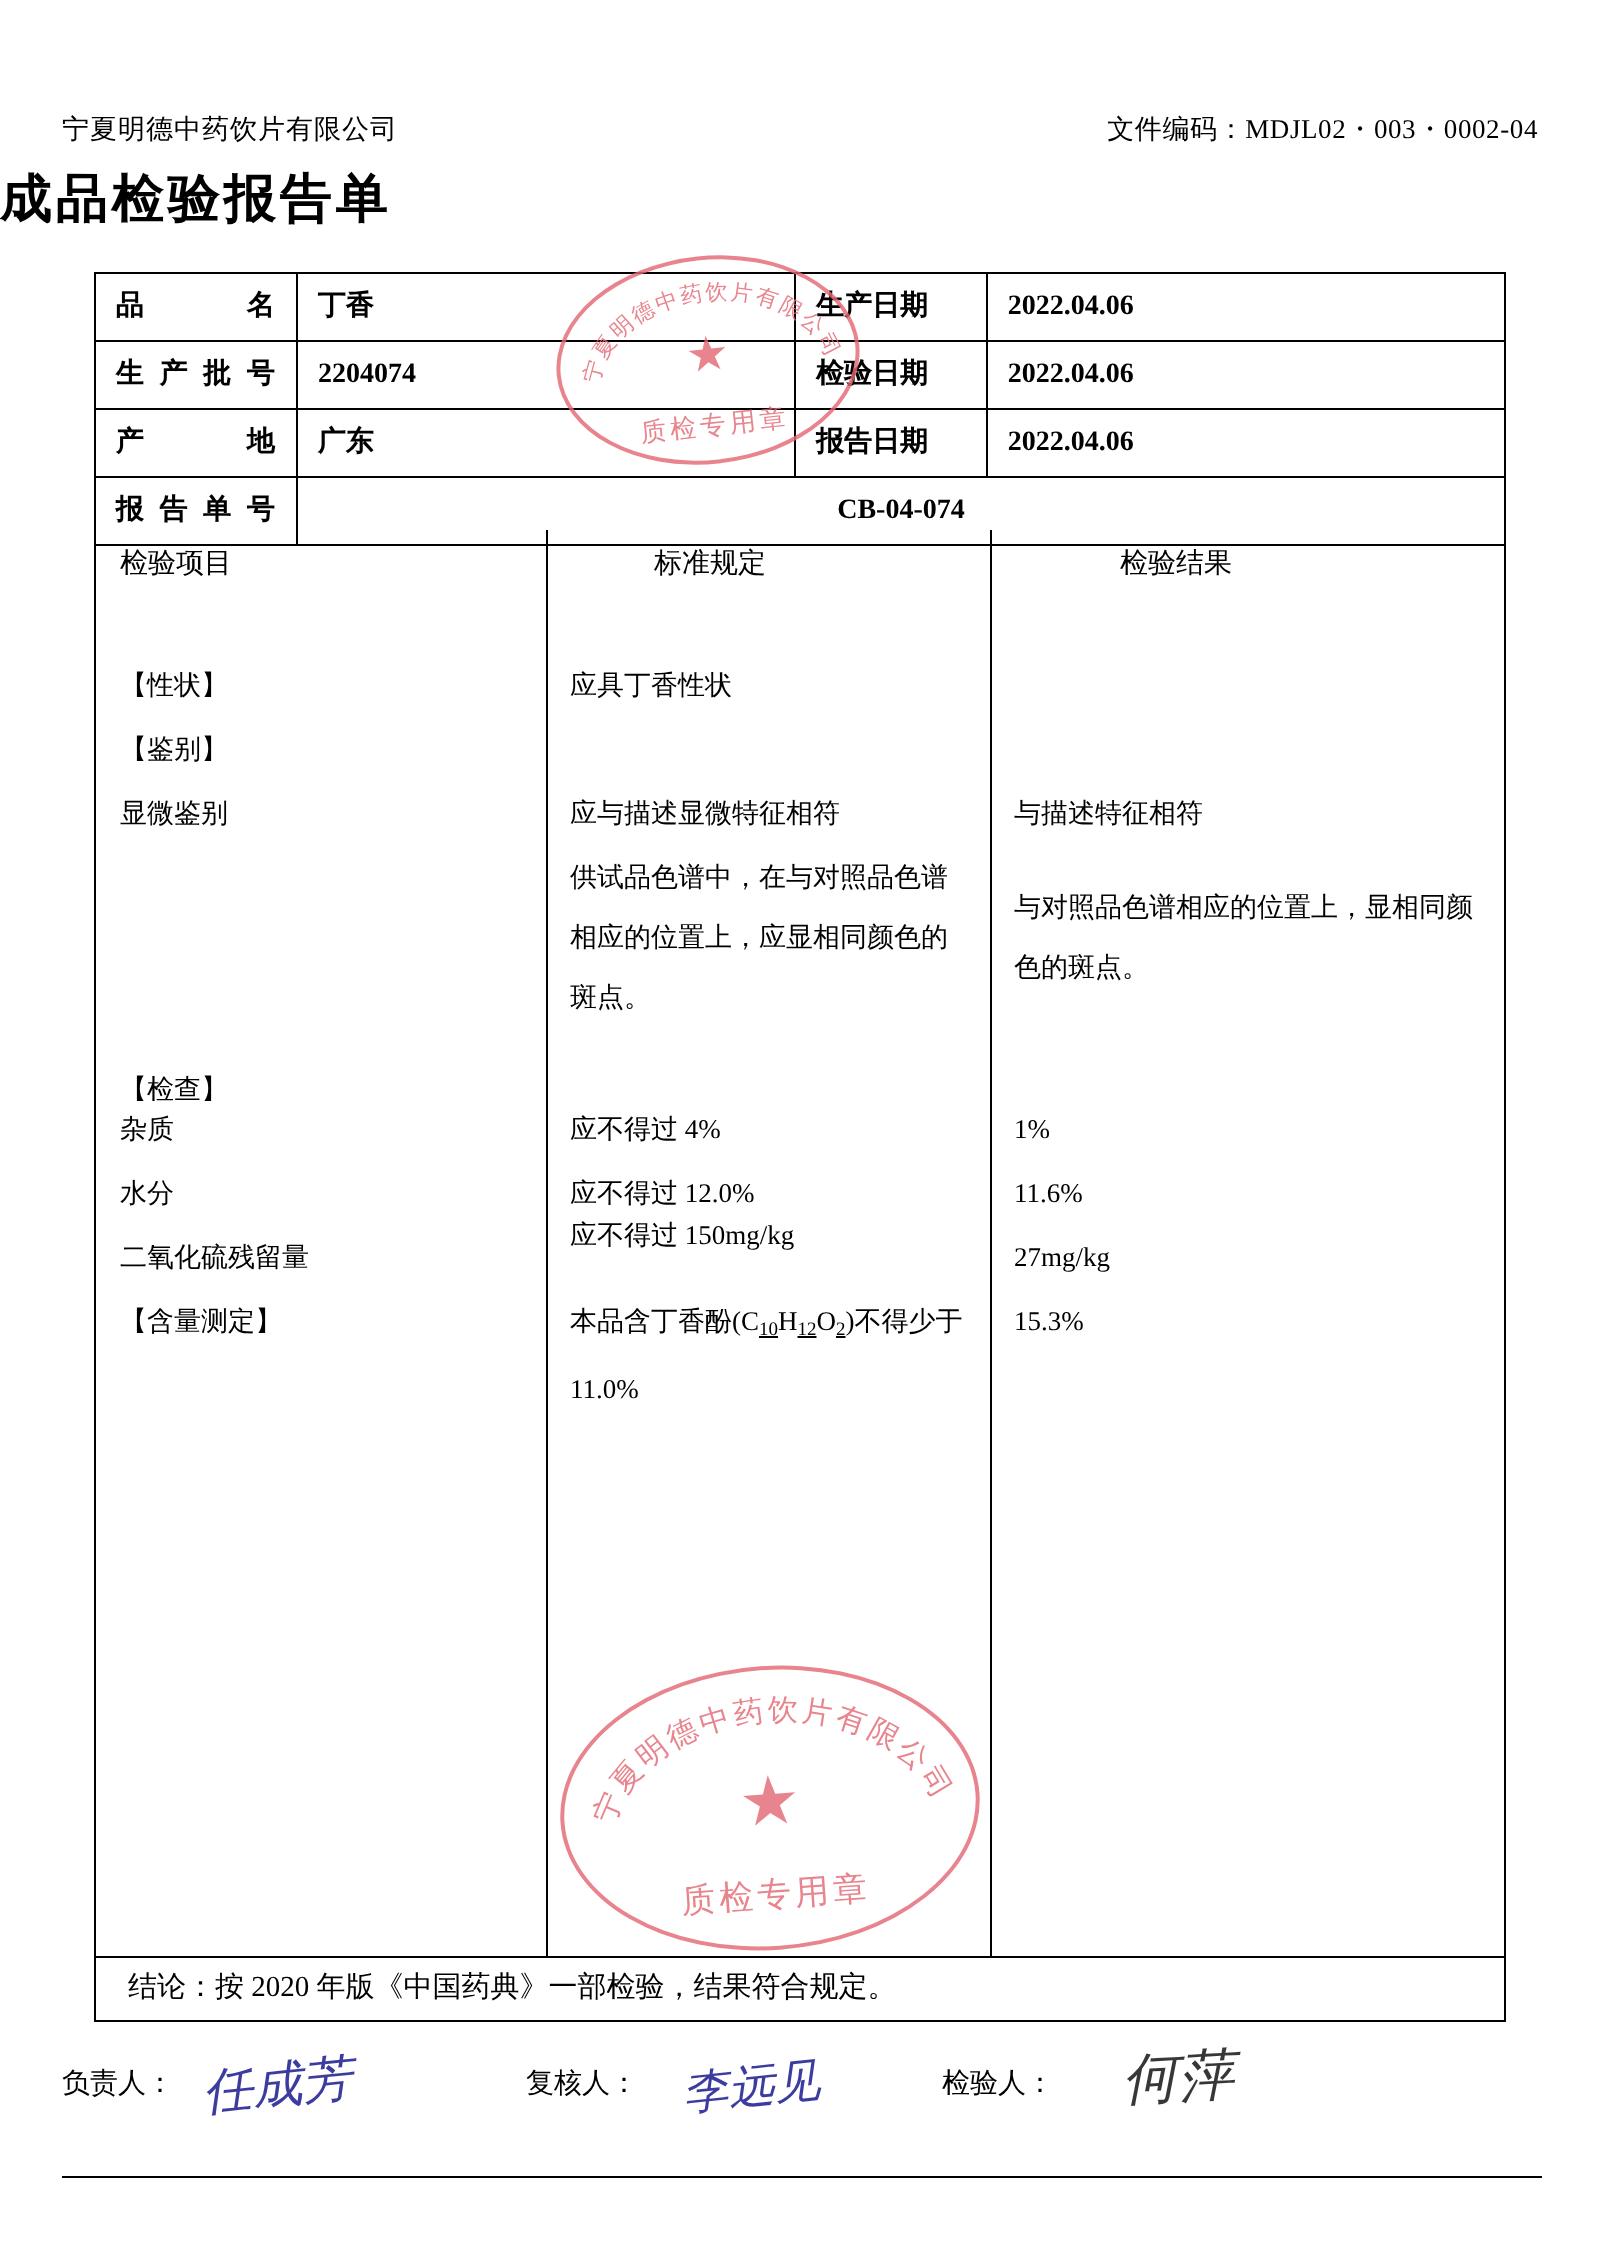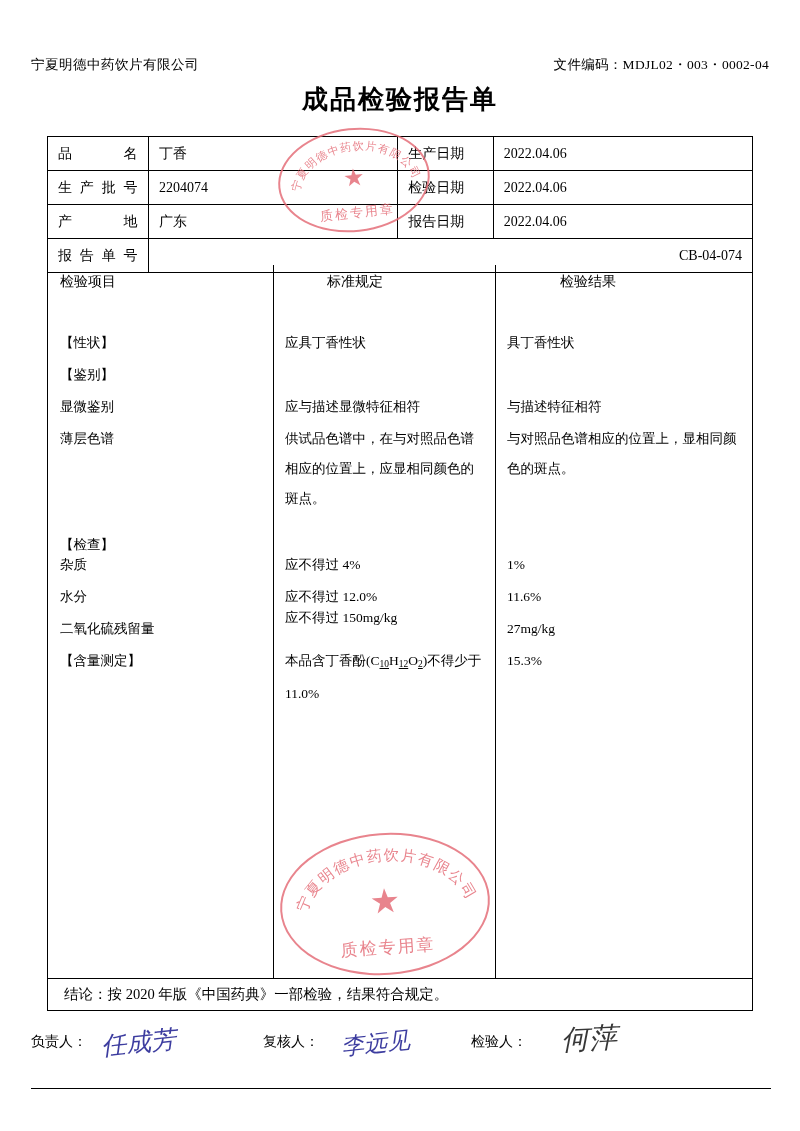--- a/index.html
+++ b/index.html
@@ -35,35 +35,36 @@
     font-size: 13.5px;
   }
   .company-name { letter-spacing: 0.5px; }
   .doc-code { letter-spacing: 0.3px; }
 
   .title {
     position: absolute;
     top: 82px;
     left: 0;
     width: 800px;
-    text-align: center;
+    text-align: left;
     font-size: 26px;
     font-weight: bold;
     letter-spacing: 2px;
     font-family: "DejaVu Sans", "Liberation Sans", sans-serif;
   }
 
   
   .table {
     position: absolute;
     top: 136px;
     left: 47px;
     width: 706px;
     border: 1px solid #000;
     border-collapse: collapse;
+    font-weight: bold;
   }
   .table td {
     border: 1px solid #000;
     font-size: 14px;
     padding: 0 10px;
     vertical-align: middle;
     height: 33px;
     line-height: 33px;
   }
   .lbl {
@@ -73,21 +74,21 @@
   .lbl-sp {
     display: inline-block;
     width: 80px;
     text-align: justify;
     text-align-last: justify;
   }
   .val-name { width: 250px; margin-left: 47px; }
   .lbl2 { width: 96px; }
   .val2 { width: 260px; }
   .report-no-val {
-    text-align: right;
+    text-align: center;
     font-size: 14.5px;
   }
 
   
   .grid {
     position: absolute;
     top: 265px;
     left: 47px;
     width: 706px;
     height: 714px;
@@ -275,31 +276,29 @@
   <div class="grid">
     <div class="col-div c1"></div>
     <div class="col-div c2"></div>
 
     <div class="ghead h1">检验项目</div>
     <div class="ghead h2">标准规定</div>
     <div class="ghead h3">检验结果</div>
 
     <div class="cell col1" style="top:63px">【性状】</div>
     <div class="cell col2" style="top:63px">应具丁香性状</div>
-    <div class="cell col3" style="top:63px">具丁香性状</div>
 
     <div class="cell col1" style="top:95px">【鉴别】</div>
 
     <div class="cell col1" style="top:127px">显微鉴别</div>
     <div class="cell col2" style="top:127px">应与描述显微特征相符</div>
     <div class="cell col3" style="top:127px">与描述特征相符</div>
 
-    <div class="cell col1" style="top:159px">薄层色谱</div>
     <div class="cell col2 wrap" style="top:159px">供试品色谱中，在与对照品色谱相应的位置上，应显相同颜色的斑点。</div>
-    <div class="cell col3 wrap" style="top:159px">与对照品色谱相应的位置上，显相同颜色的斑点。</div>
+    <div class="cell col3 wrap" style="top:174px">与对照品色谱相应的位置上，显相同颜色的斑点。</div>
 
     <div class="cell col1" style="top:265px">【检查】</div>
 
     <div class="cell col1" style="top:285px">杂质</div>
     <div class="cell col2" style="top:285px">应不得过 4%</div>
     <div class="cell col3" style="top:285px">1%</div>
 
     <div class="cell col1" style="top:317px">水分</div>
     <div class="cell col2" style="top:317px">应不得过 12.0%</div>
     <div class="cell col3" style="top:317px">11.6%</div>

